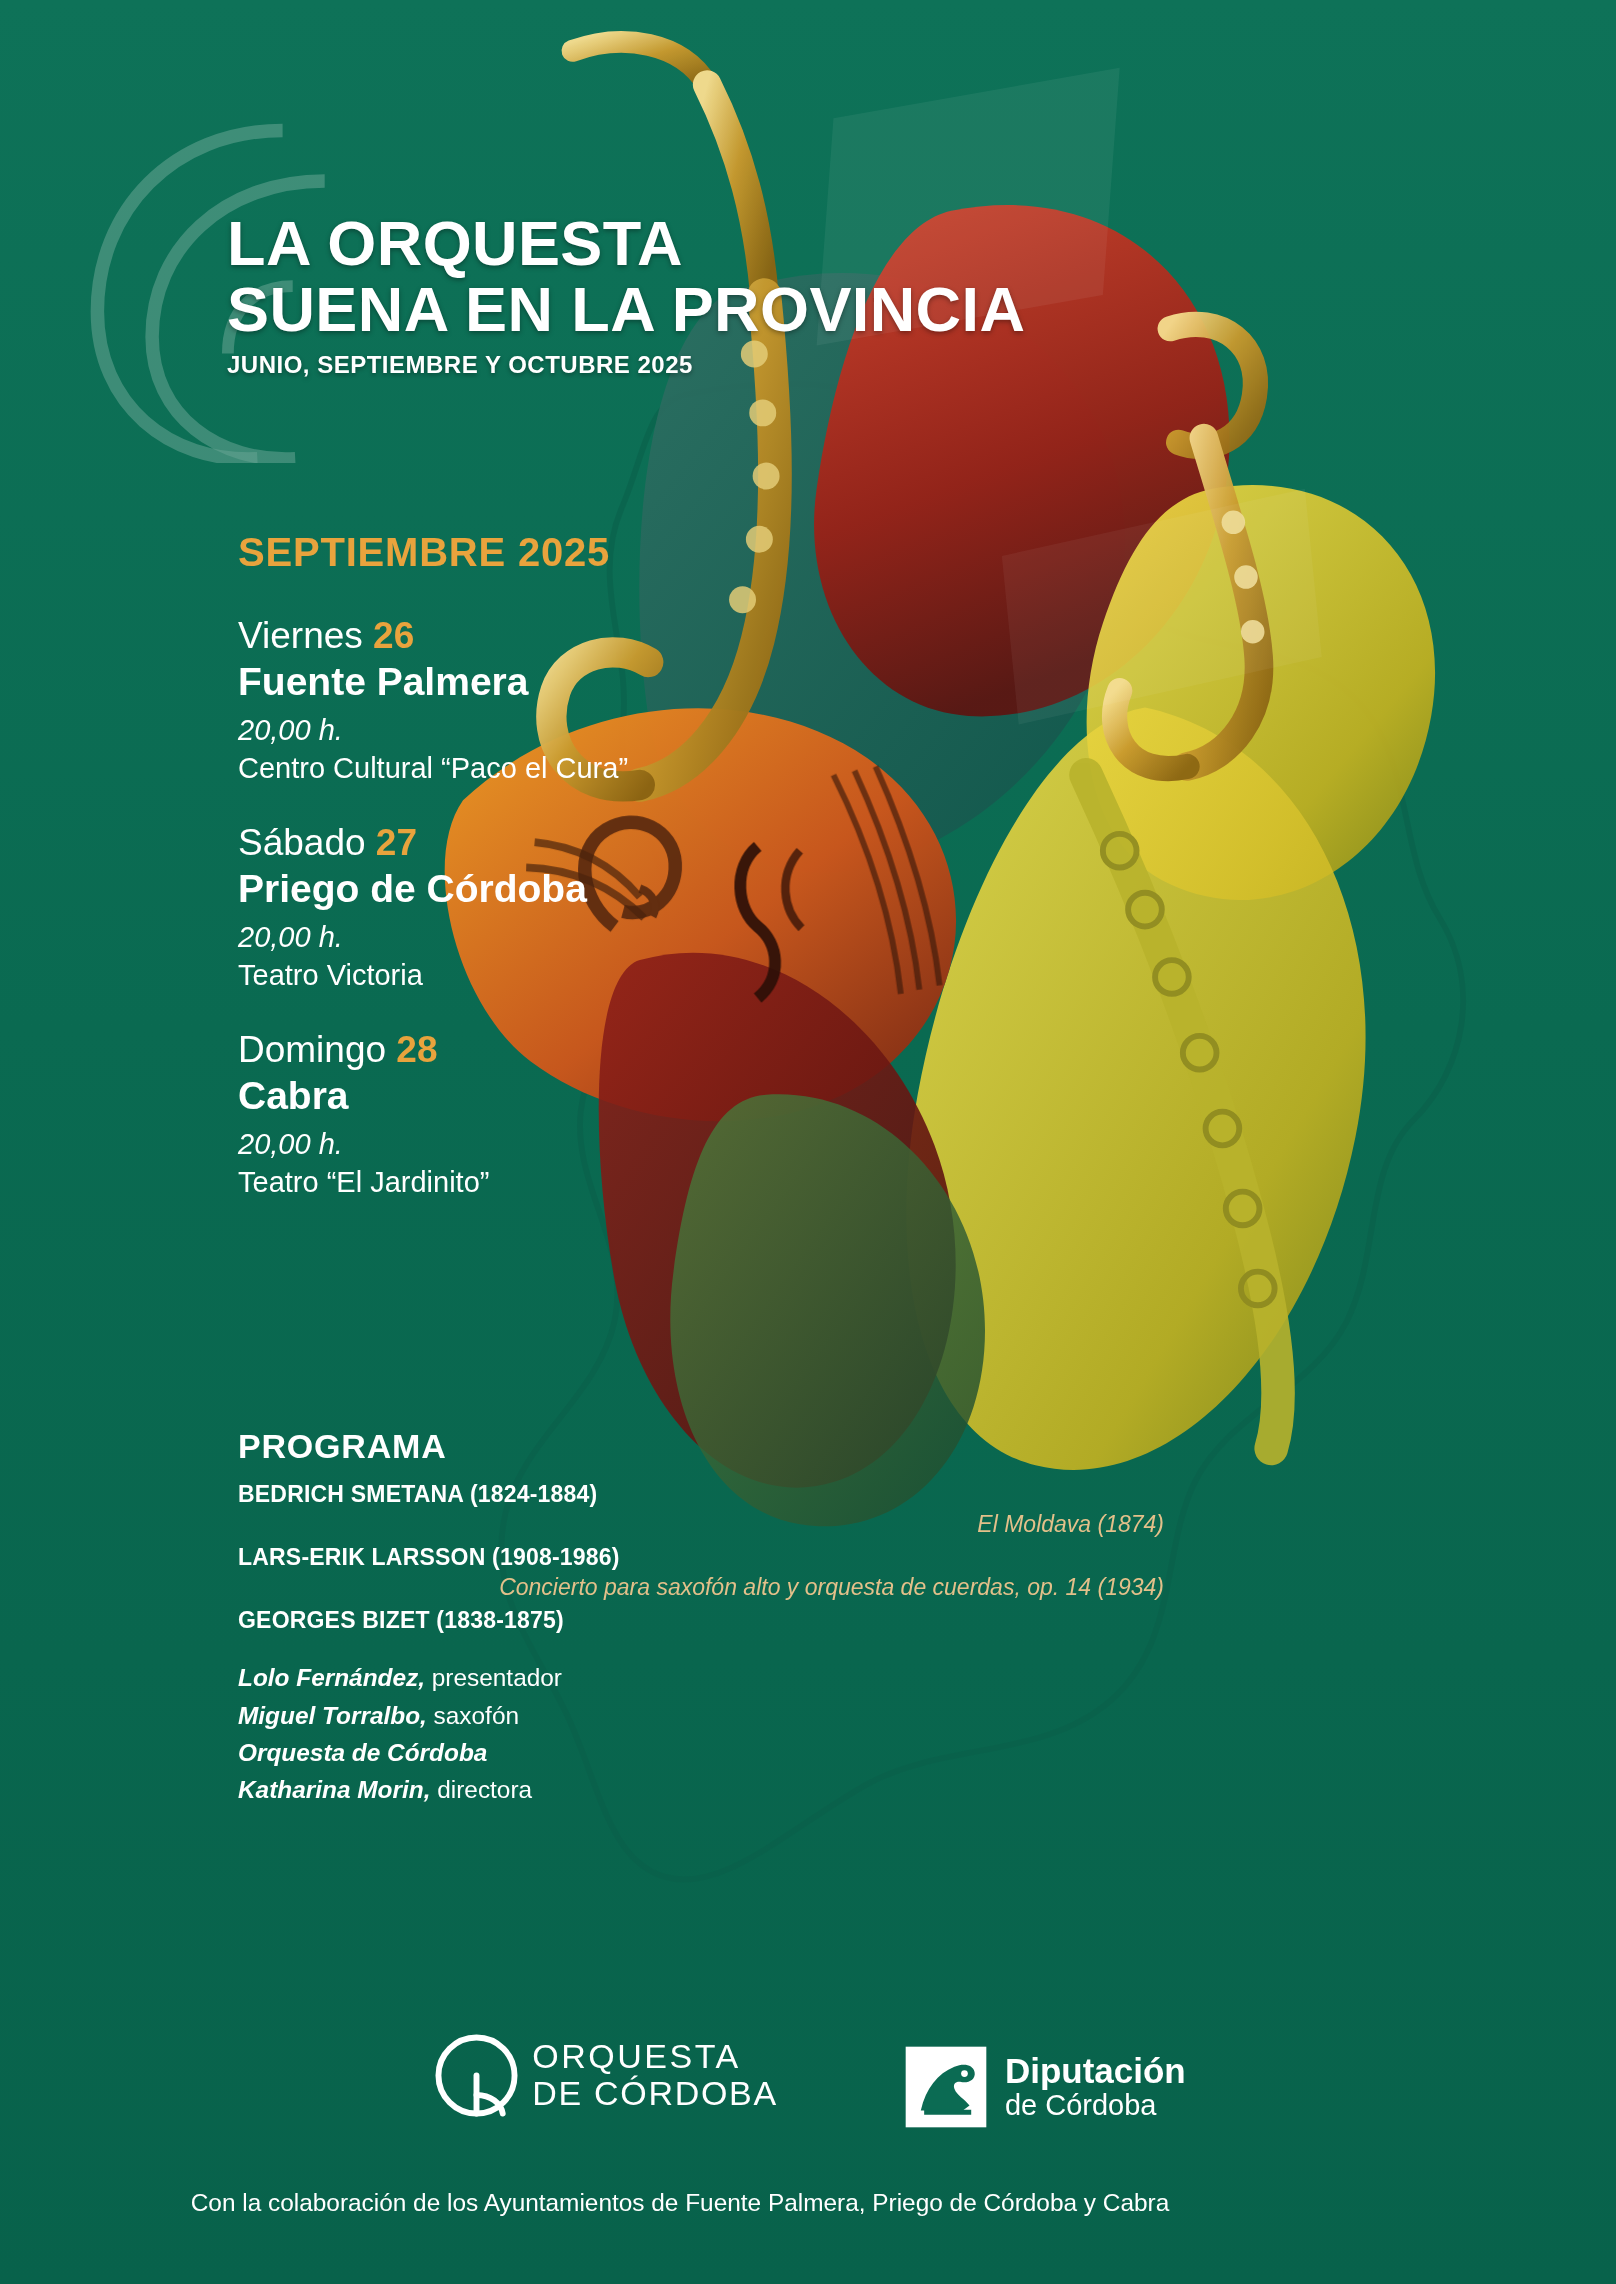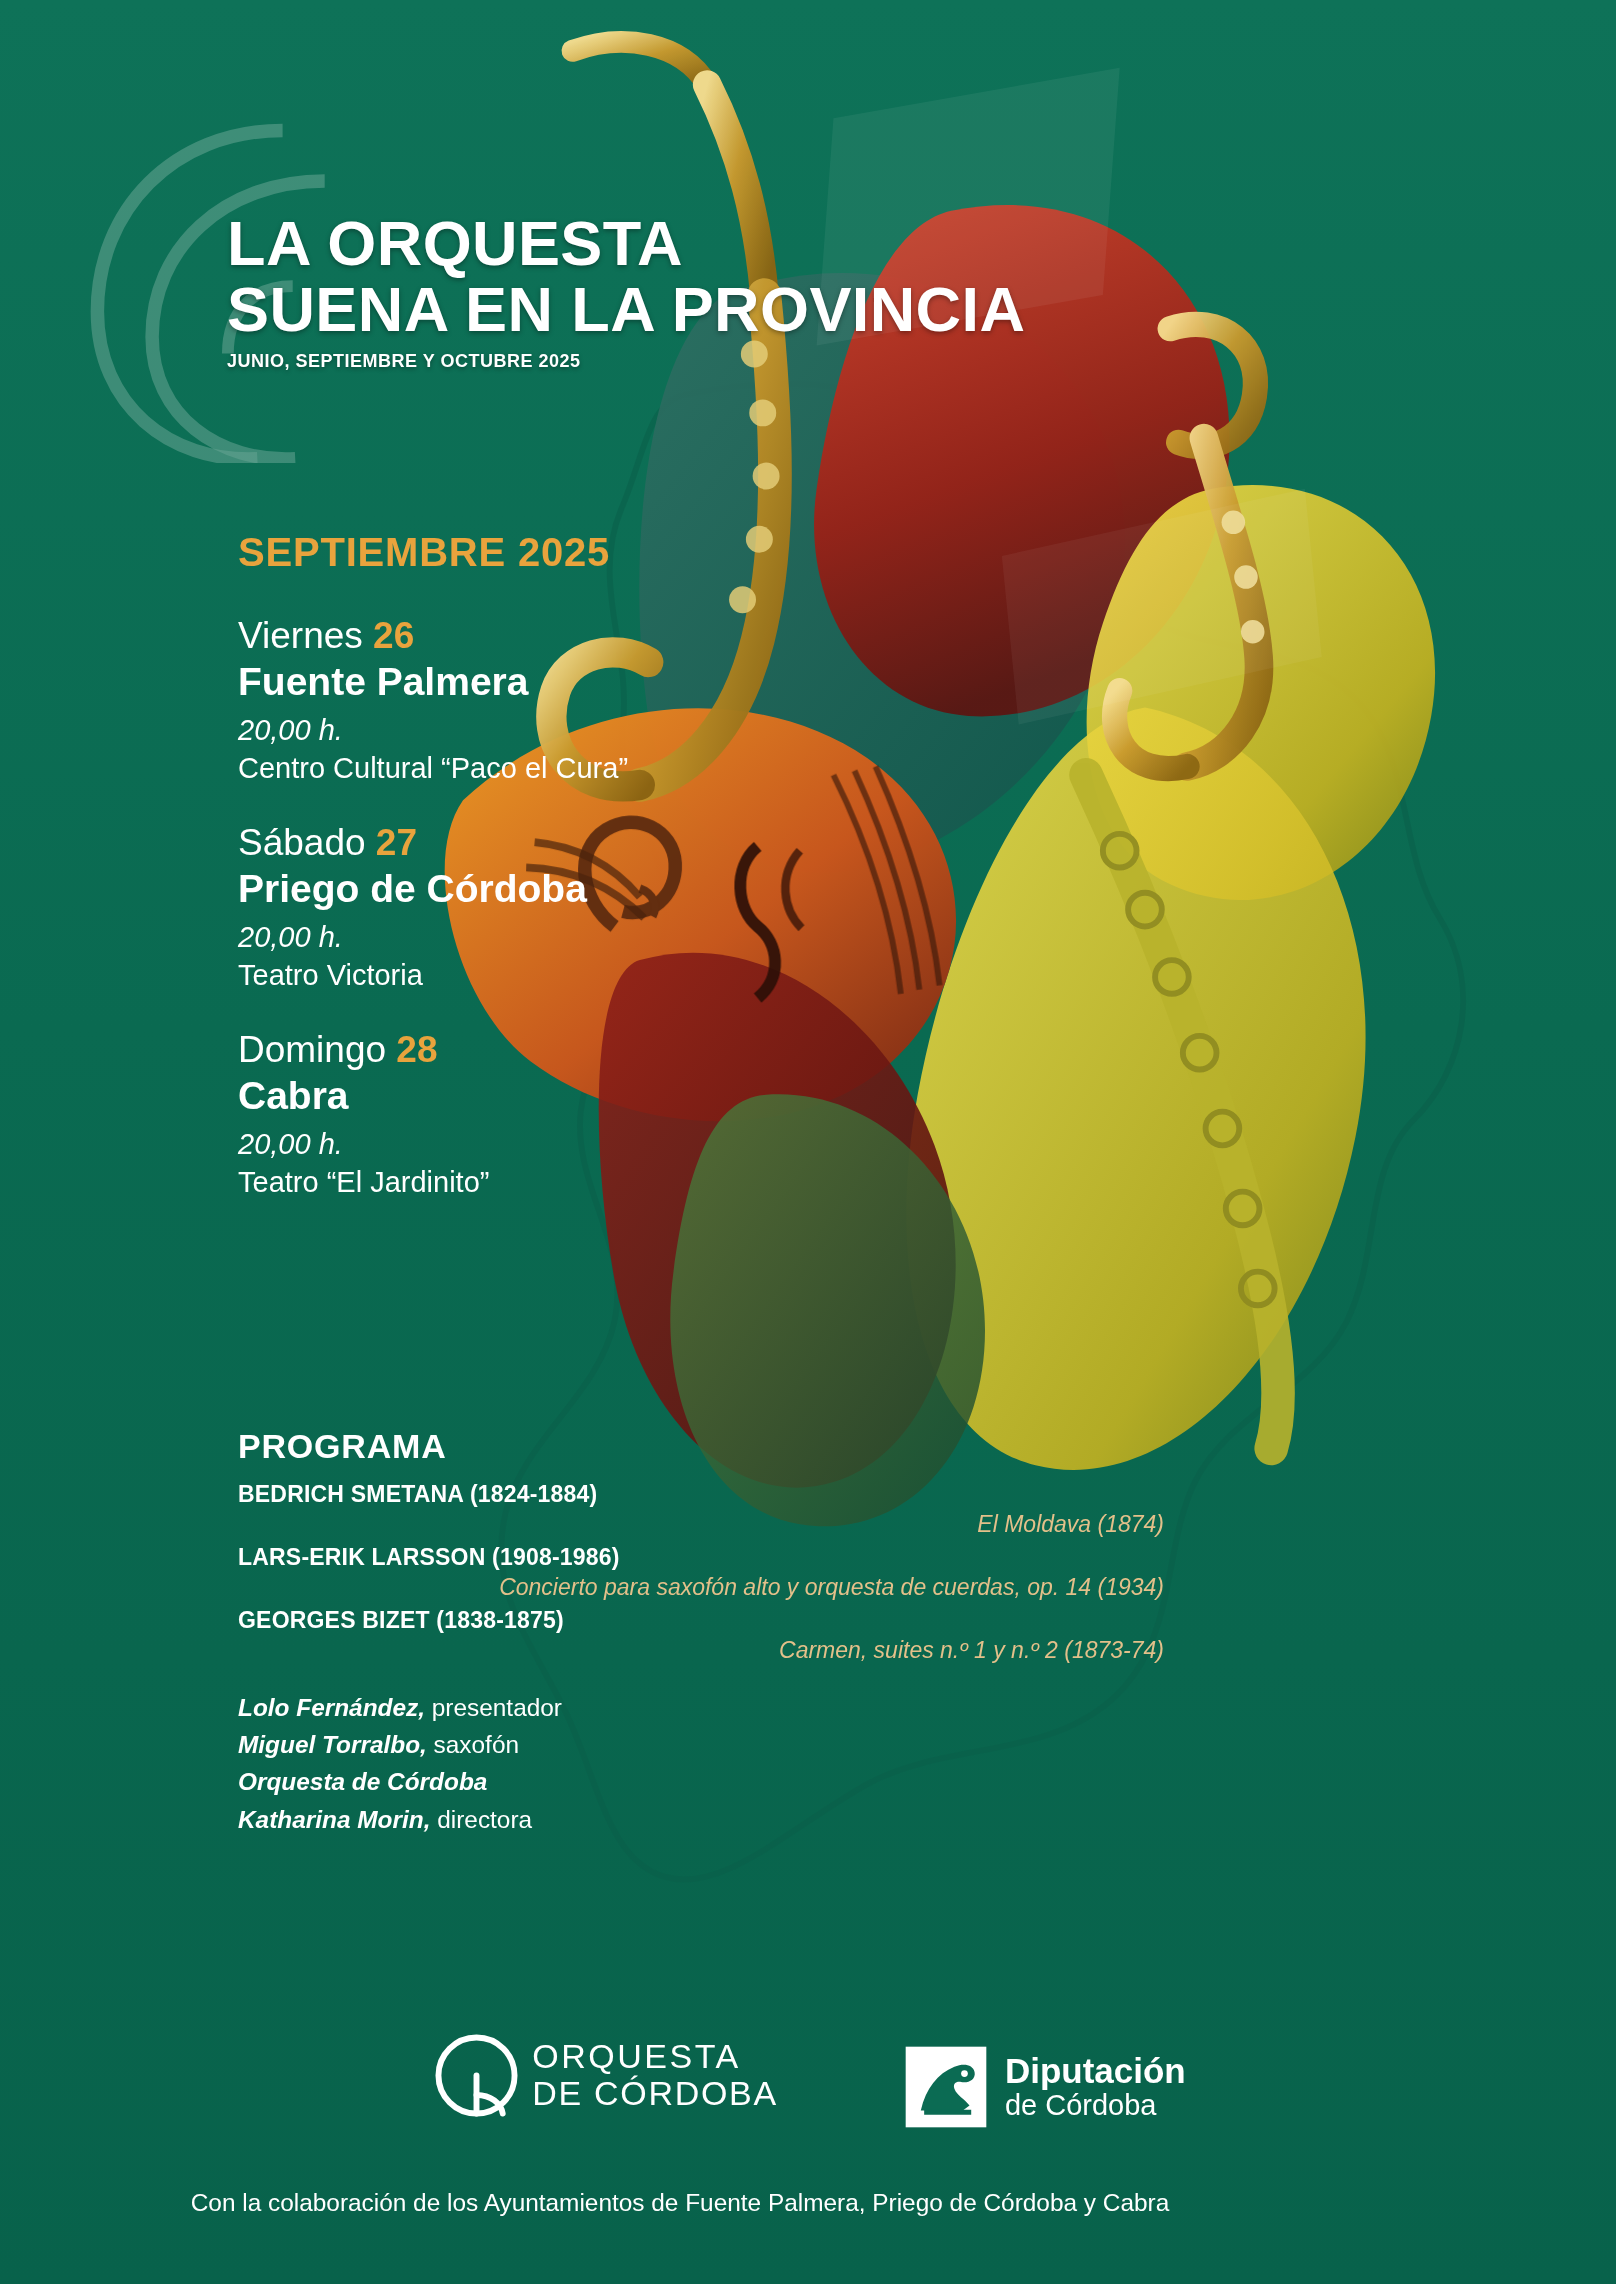--- a/index.html
+++ b/index.html
@@ -68,21 +68,21 @@
   .headline .l1, .headline .l2 {
     font-size: 63px;
     font-weight: bold;
     letter-spacing: 0.4px;
     line-height: 1.05;
     text-transform: uppercase;
     text-shadow: 0 1.7px 5px rgba(0,0,0,0.35);
   }
   .headline .sub {
     margin-top: 8.4px;
-    font-size: 18px;
+    font-size: 24px;
     font-weight: bold;
     letter-spacing: 0.5px;
     text-transform: uppercase;
     text-shadow: 0 1.7px 4.2px rgba(0,0,0,0.35);
   }
 
   .month {
     position: absolute;
     left: 238px;
     top: 530px;
@@ -386,21 +386,20 @@
     <div>
       <div class="composer">BEDRICH SMETANA (1824-1884)</div>
       <div class="work">El Moldava (1874)</div>
     </div>
     <div>
       <div class="composer">LARS-ERIK LARSSON (1908-1986)</div>
       <div class="work">Concierto para saxofón alto y orquesta de cuerdas, op. 14 (1934)</div>
     </div>
     <div>
       <div class="composer">GEORGES BIZET (1838-1875)</div>
-      <div class="work">Carmen, suites n.º 1 y n.º 2 (1873-74)</div>
     </div>
 
     <div class="performers">
       <div class="performer">
         <span class="name">Lolo Fernández,</span><span class="role"> presentador</span>
       </div>
       <div class="performer">
         <span class="name">Miguel Torralbo,</span><span class="role"> saxofón</span>
       </div>
       <div class="performer">

